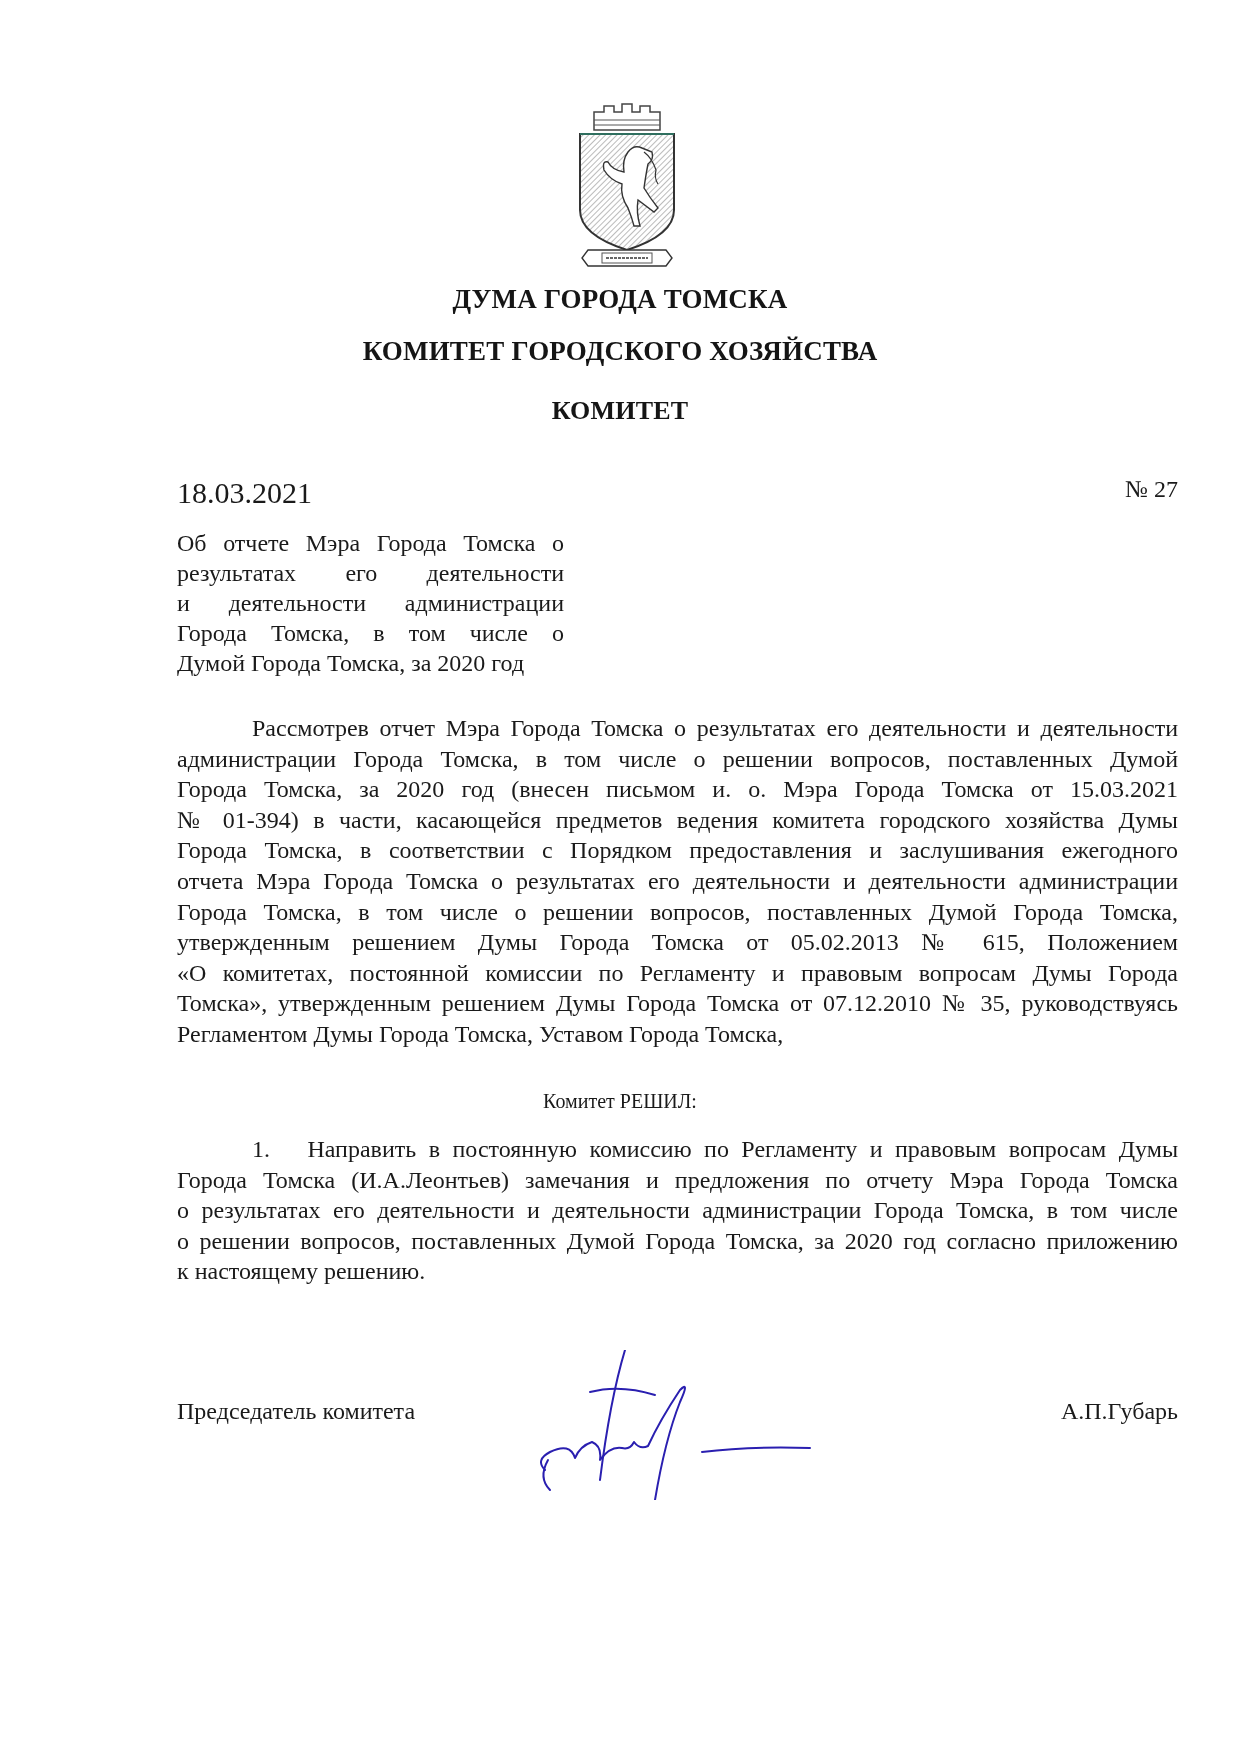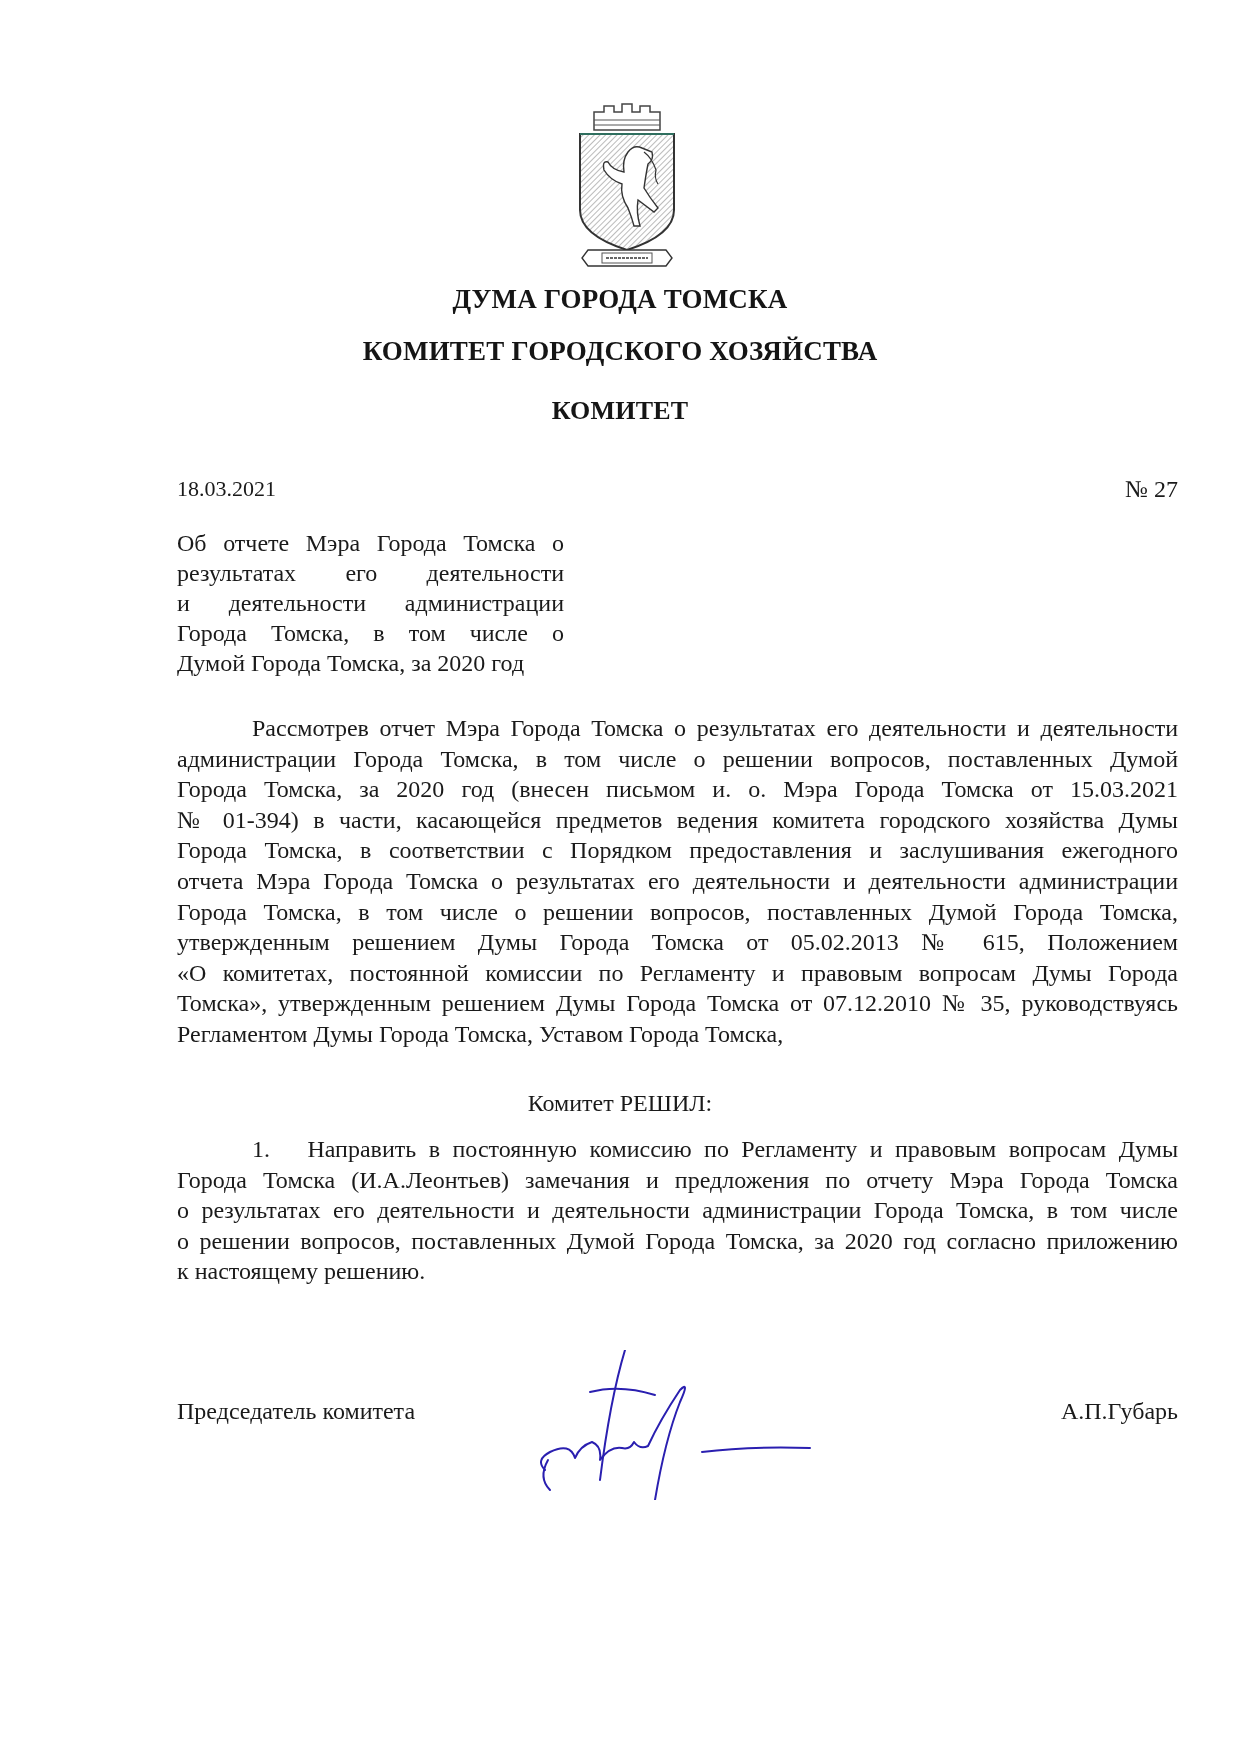--- a/index.html
+++ b/index.html
@@ -10,37 +10,37 @@
   }
   .page { position: absolute; left: 0; top: 0; width: 1240px; height: 1753px; border-radius: 25px; }
   .emblem { position: absolute; left: 572px; top: 100px; width: 110px; height: 170px; }
   .hdr {
     position: absolute; left: 0; width: 1240px; text-align: center;
     font-weight: bold; font-size: 27px; letter-spacing: 0.2px; color: #151515;
   }
   .hdr.h1 { top: 284px; }
   .hdr.h2 { top: 336px; }
   .hdr.h3 { top: 396px; font-size: 26px; }
-  .date { position: absolute; left: 177px; top: 476px; font-size: 22px; }
+  .date { position: absolute; left: 177px; top: 476px; font-size: 30px; }
   .docnum { position: absolute; right: 62px; top: 476px; font-size: 24px; }
   .subject {
     position: absolute; left: 177px; top: 528px; width: 387px;
     font-weight: normal; font-size: 24px; line-height: 30px;
     text-align: justify; text-align-last: left;
   }
   .subject .ln { display: block; text-align: justify; text-align-last: justify; }
   .subject .ln.last { text-align-last: left; }
   .para {
     position: absolute; left: 177px; width: 1001px; font-size: 24px; line-height: 30.6px;
   }
   .para .ln { display: block; text-align: justify; text-align-last: justify; white-space: nowrap; }
   .para .ln.free { text-align-last: left; }
   .para .ln.indent { padding-left: 75px; }
   .p1 { top: 713px; }
-  .resolved { position: absolute; left: 0; width: 1240px; top: 1090px; text-align: center; font-size: 24px; }
+  .resolved { position: absolute; left: 0; width: 1240px; top: 1090px; text-align: center; font-size: 20px; }
   .p2 { top: 1134px; }
   .sign-title { position: absolute; left: 177px; top: 1398px; font-size: 24px; }
   .sign-name { position: absolute; right: 62px; top: 1398px; font-size: 24px; }
   .signature { position: absolute; left: 530px; top: 1350px; width: 290px; height: 150px; }
 </style>
 </head>
 <body>
 
 <div class="page">
 

